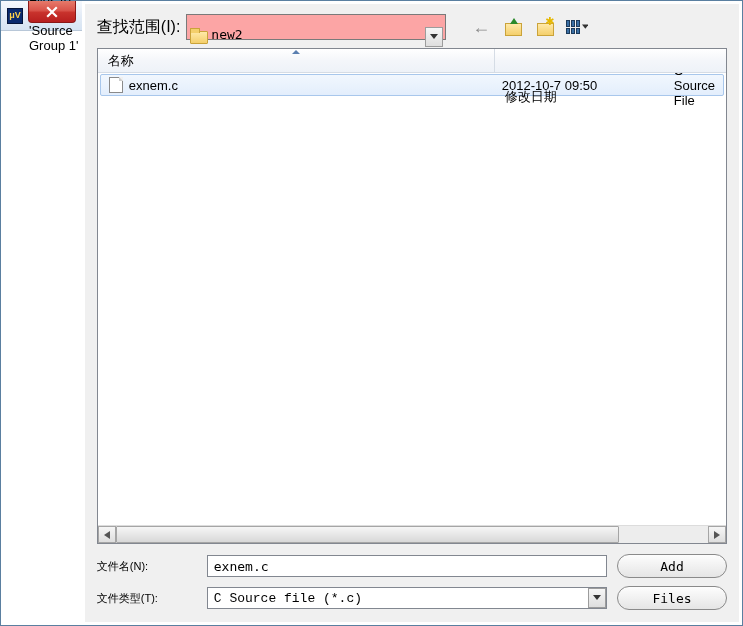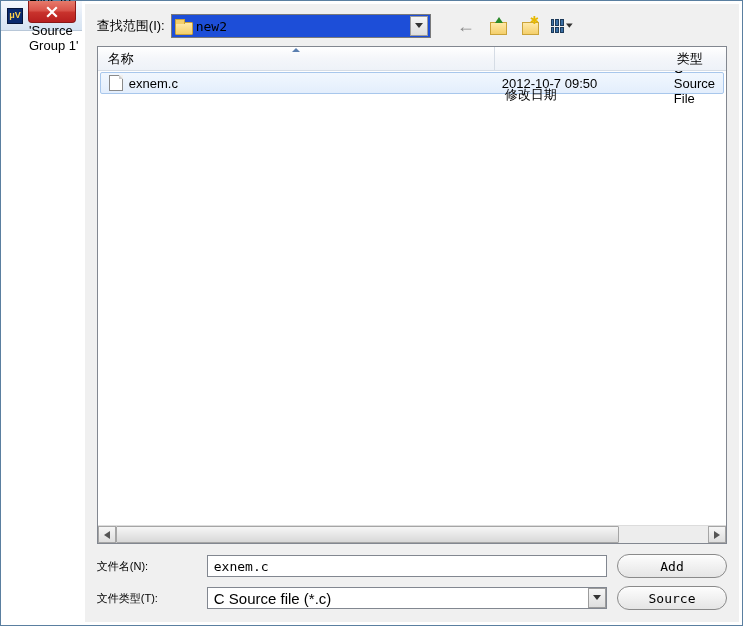--- a/index.html
+++ b/index.html
@@ -83,31 +83,31 @@
     border: 1px solid #fff;
     margin: 2px;
   }
   .lookin-row {
     display: flex;
     align-items: center;
     gap: 6px;
     margin-bottom: 8px;
   }
   .lookin-label {
-    font-size: 13px;
+    font-size: 16px;
     white-space: nowrap;
   }
   .lookin-combo {
     display: flex;
-    align-items: center;
+    align-items: flex-start;
     border: 1px solid #7a7a7a;
-    background: #1d4ed8;
+    background: #fca5a5;
     height: 24px;
     width: 260px;
-    padding: 1px 2px;
+    padding: 12px 2px;
   }
   .folder-icon {
     width: 18px;
     height: 16px;
     margin-right: 4px;
     position: relative;
   }
   .folder-icon::before {
     content: "";
     position: absolute;
@@ -334,22 +334,22 @@
   .fselect-wrap {
     display: flex;
     border: 1px solid #828790;
     background: #fff;
     height: 22px;
     align-items: center;
   }
   .fselect-text {
     flex: 1;
     padding: 0 6px;
-    font-family: Liberation Sans, sans-serif;
-    font-size: 15px;
+    font-family: Liberation Mono, monospace;
+    font-size: 13px;
   }
   .dlg-btn {
     height: 24px;
     width: 100%;
     background: linear-gradient(to bottom, #fdfdfd, #e5e5e5);
     border: 1px solid #8a8a8a;
     border-radius: 12px;
     font-family: "SimSun", monospace;
     font-size: 13px;
     cursor: pointer;
@@ -411,23 +411,20 @@
 
     <div class="file-area">
       <div class="header-row">
         <div class="hcol name">
           <span>名称</span>
           <span class="sort-ind"></span>
         </div>
         <div class="hcol date">
           <span>修改日期</span>
         </div>
-        <div class="hcol type">
-          <span>类型</span>
-        </div>
       </div>
       <div class="file-list">
         <div class="file-row">
           <div class="fcol name">
             <span class="file-icon"></span>
             <span>exnem.c</span>
           </div>
           <div class="fcol date">2012-10-7 09:50</div>
           <div class="fcol type">C Source File</div>
         </div>
@@ -456,17 +453,17 @@
 
       <span class="flabel">文件类型(T):</span>
       <div class="fselect-wrap">
         <span class="fselect-text">C Source file (*.c)</span>
         <div class="combo-arrow">
           <svg viewBox="0 0 8 6">
               <path d="M0 0 L4 5 L8 0 Z" fill="#333"></path>
             </svg>
         </div>
       </div>
-      <button class="dlg-btn">Source</button>
+      <button class="dlg-btn">Files</button>
     </div>
 
   </div>
 </div>
 
 </body></html>

